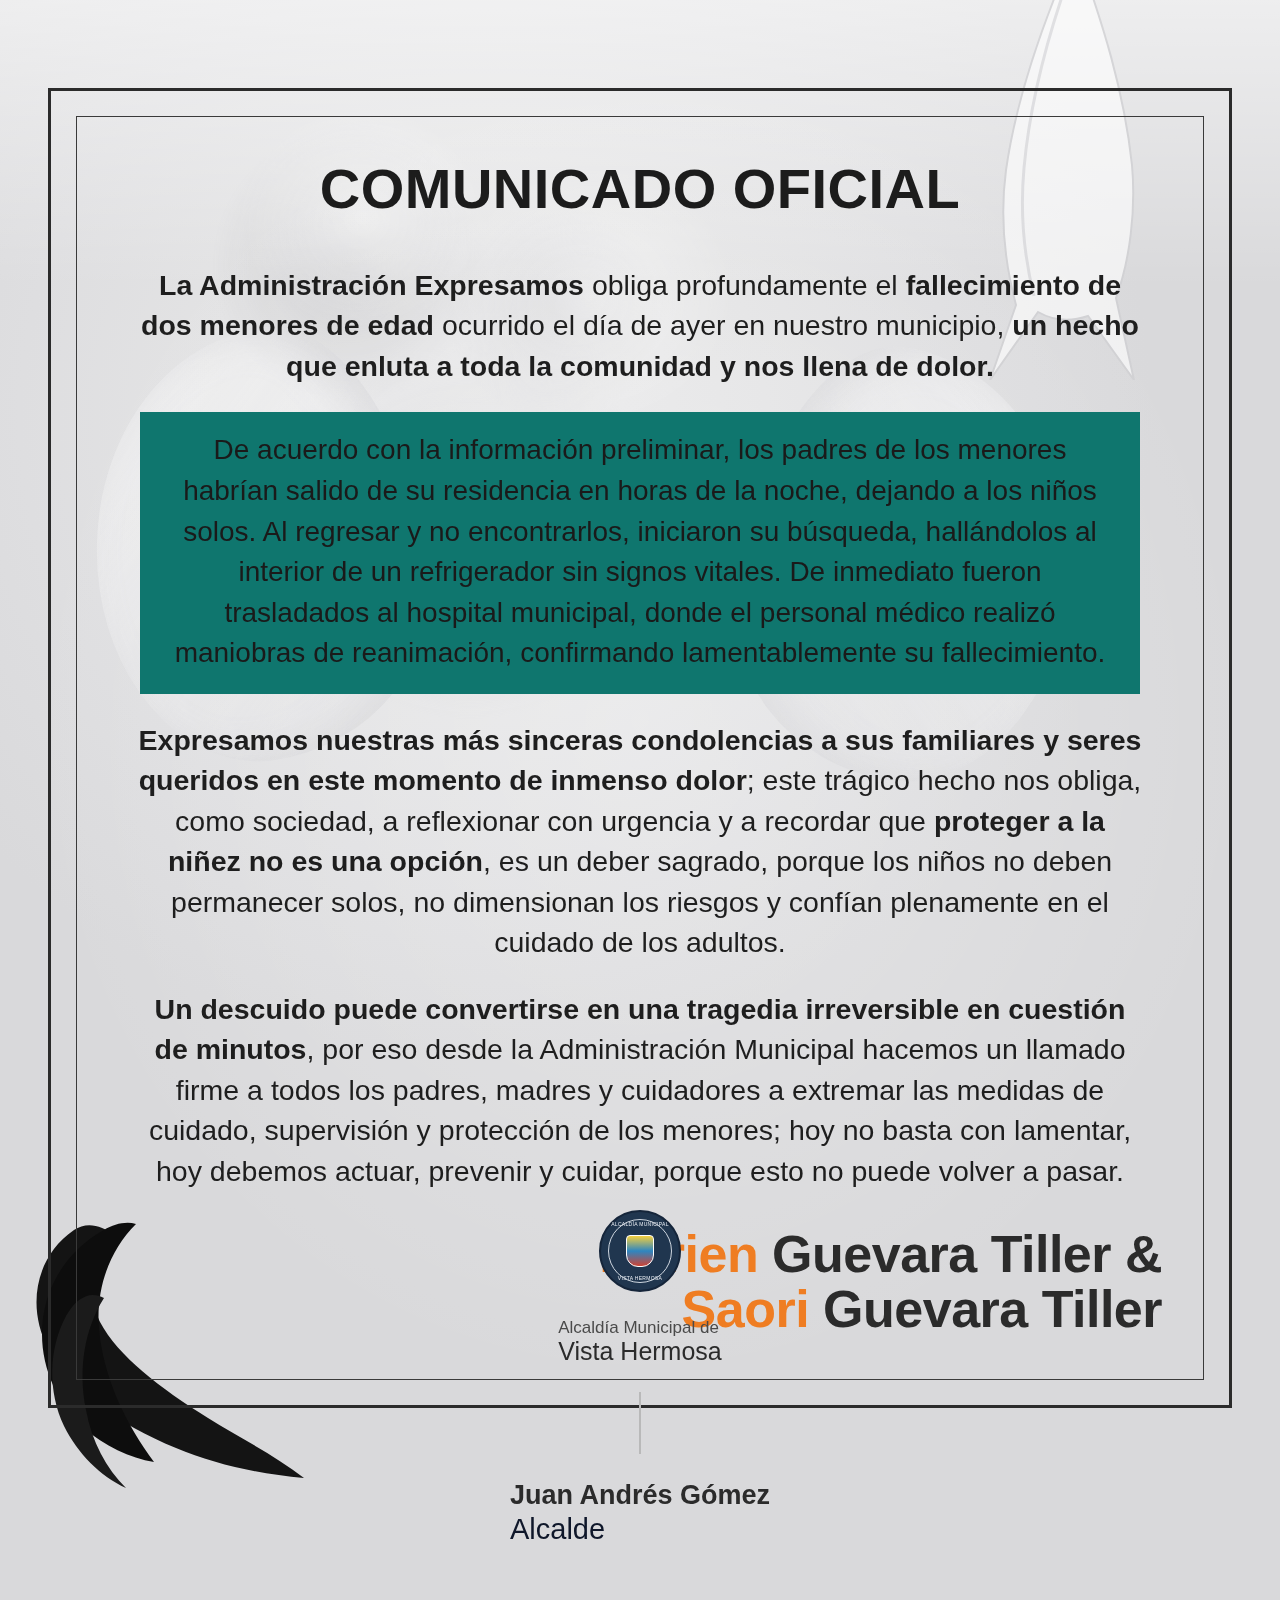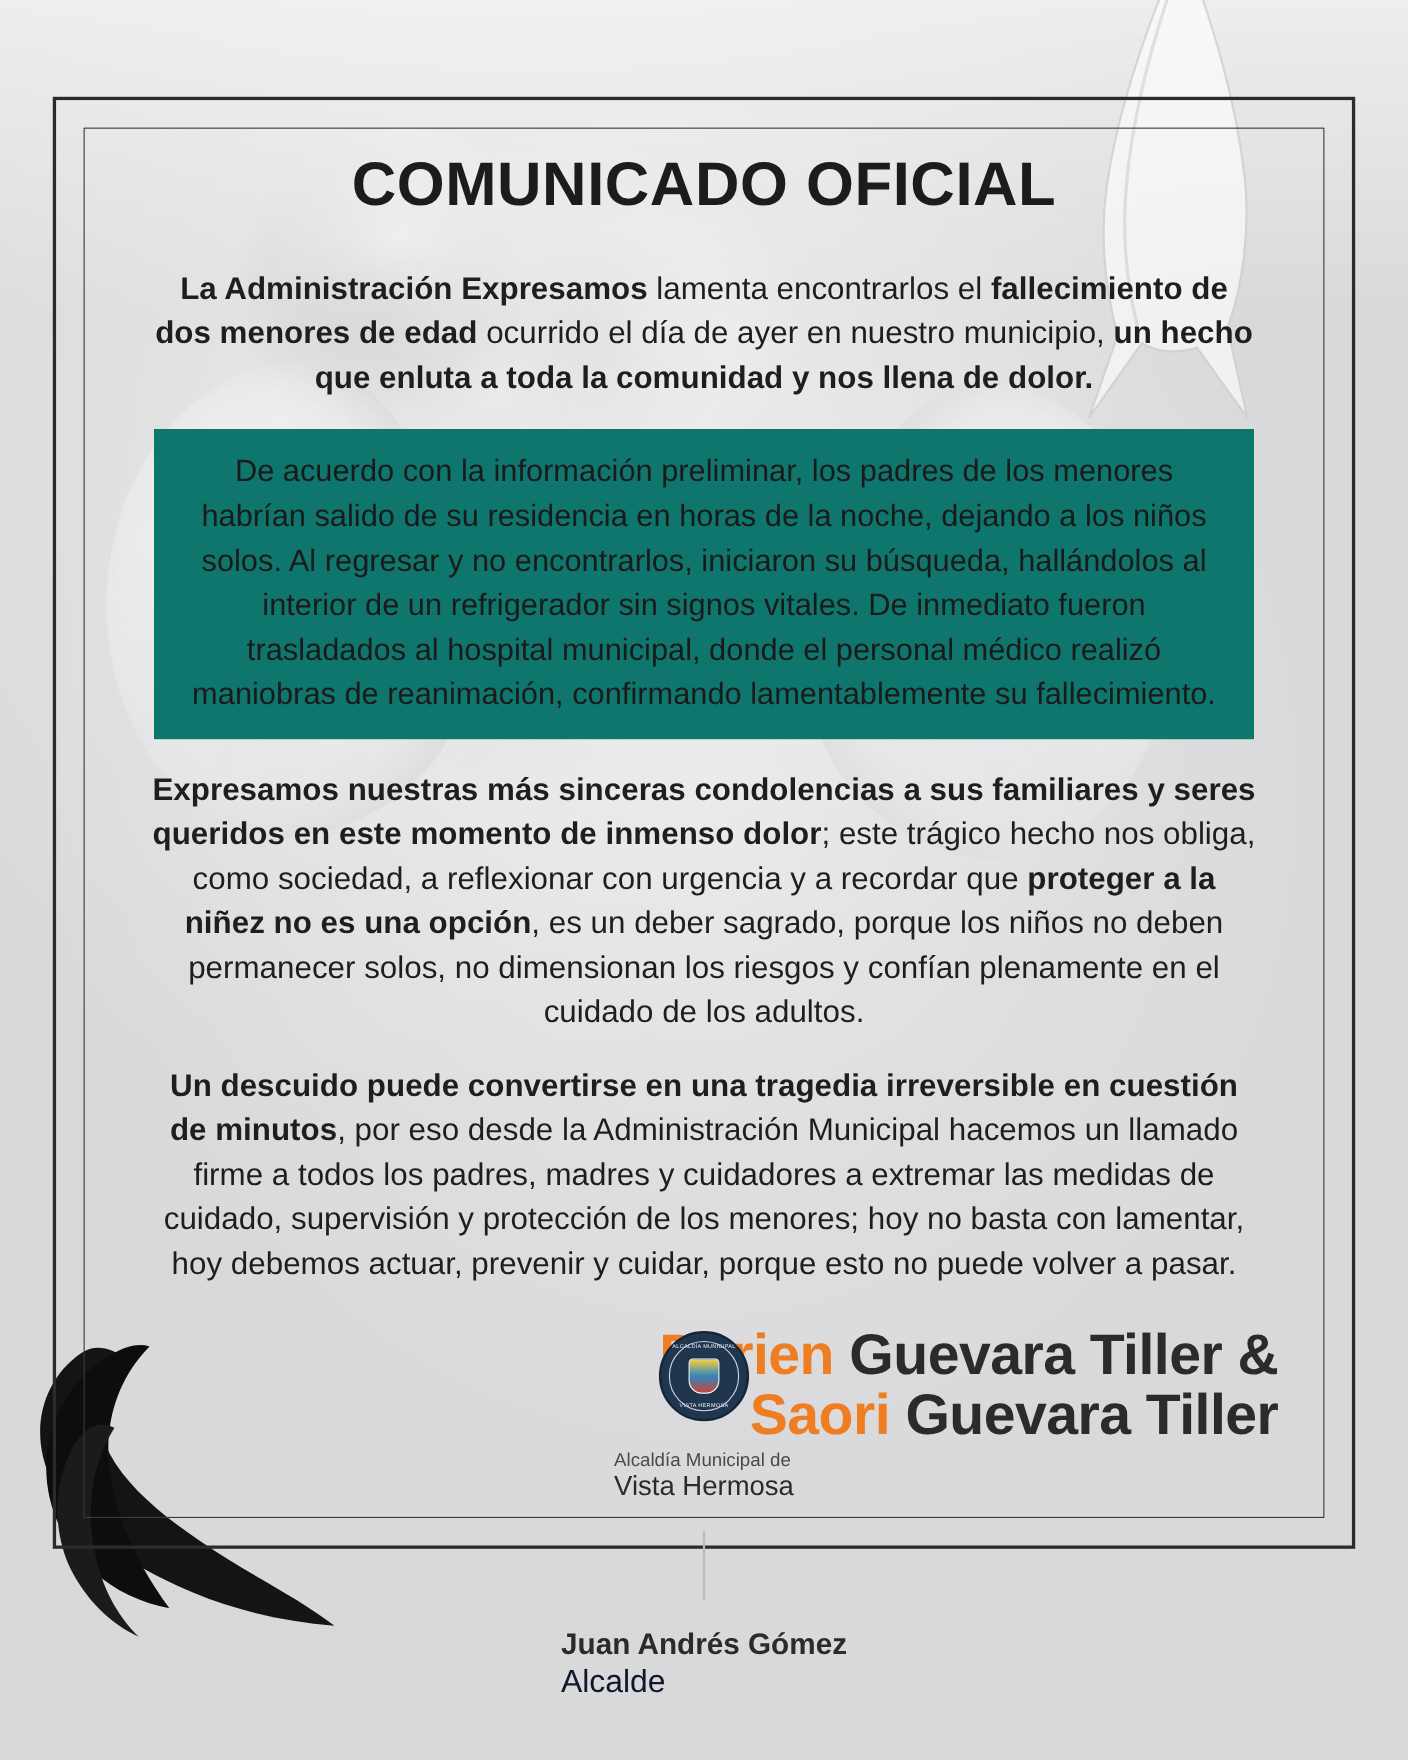--- a/index.html
+++ b/index.html
@@ -101,21 +101,21 @@
     top: 116px;
     right: 76px;
     bottom: 220px;
     border: 1.5px solid #3a3a3a;
   }
 
   
   .content {
     position: absolute;
     left: 100px;
-    top: 126px;
+    top: 148px;
     width: 1080px;
   }
 
   .title {
     text-align: center;
     font-size: 56px;
     font-weight: bold;
     letter-spacing: 0.5px;
     color: #1c1c1c;
     margin: 8px 0 44px 0;
@@ -255,21 +255,21 @@
   </svg>
 
   <div class="frame-outer"></div>
   <div class="frame-inner"></div>
 
   <div class="content">
 
     <div class="title">COMUNICADO OFICIAL</div>
 
     <div class="para para-lead">
-      <b>La Administración Expresamos</b><span> lamenta encontrarlos el </span><b>fallecimiento de dos menores de edad</b><span> ocurrido el día de ayer en nuestro municipio, </span><b>un hecho que enluta a toda la comunidad y nos llena de dolor.</b>
+      <b>La Administración Expresamos</b><span> obliga profundamente el </span><b>fallecimiento de dos menores de edad</b><span> ocurrido el día de ayer en nuestro municipio, </span><b>un hecho que enluta a toda la comunidad y nos llena de dolor.</b>
     </div>
 
     <div class="highlight">De acuerdo con la información preliminar, los padres de los menores habrían salido de su residencia en horas de la noche, dejando a los niños solos. Al regresar y no encontrarlos, iniciaron su búsqueda, hallándolos al interior de un refrigerador sin signos vitales. De inmediato fueron trasladados al hospital municipal, donde el personal médico realizó maniobras de reanimación, confirmando lamentablemente su fallecimiento.</div>
 
     <div class="para para-3">
       <b>Expresamos nuestras más sinceras condolencias a sus familiares y seres queridos en este momento de inmenso dolor</b><span>; este trágico hecho nos obliga, como sociedad, a reflexionar con urgencia y a recordar que </span><b>proteger a la niñez no es una opción</b><span>, es un deber sagrado, porque los niños no deben permanecer solos, no dimensionan los riesgos y confían plenamente en el cuidado de los adultos.</span>
     </div>
 
     <div class="para para-4">
       <b>Un descuido puede convertirse en una tragedia irreversible en cuestión de minutos</b><span>, por eso desde la Administración Municipal hacemos un llamado firme a todos los padres, madres y cuidadores a extremar las medidas de cuidado, supervisión y protección de los menores; hoy no basta con lamentar, hoy debemos actuar, prevenir y cuidar, porque esto no puede volver a pasar.</span>

